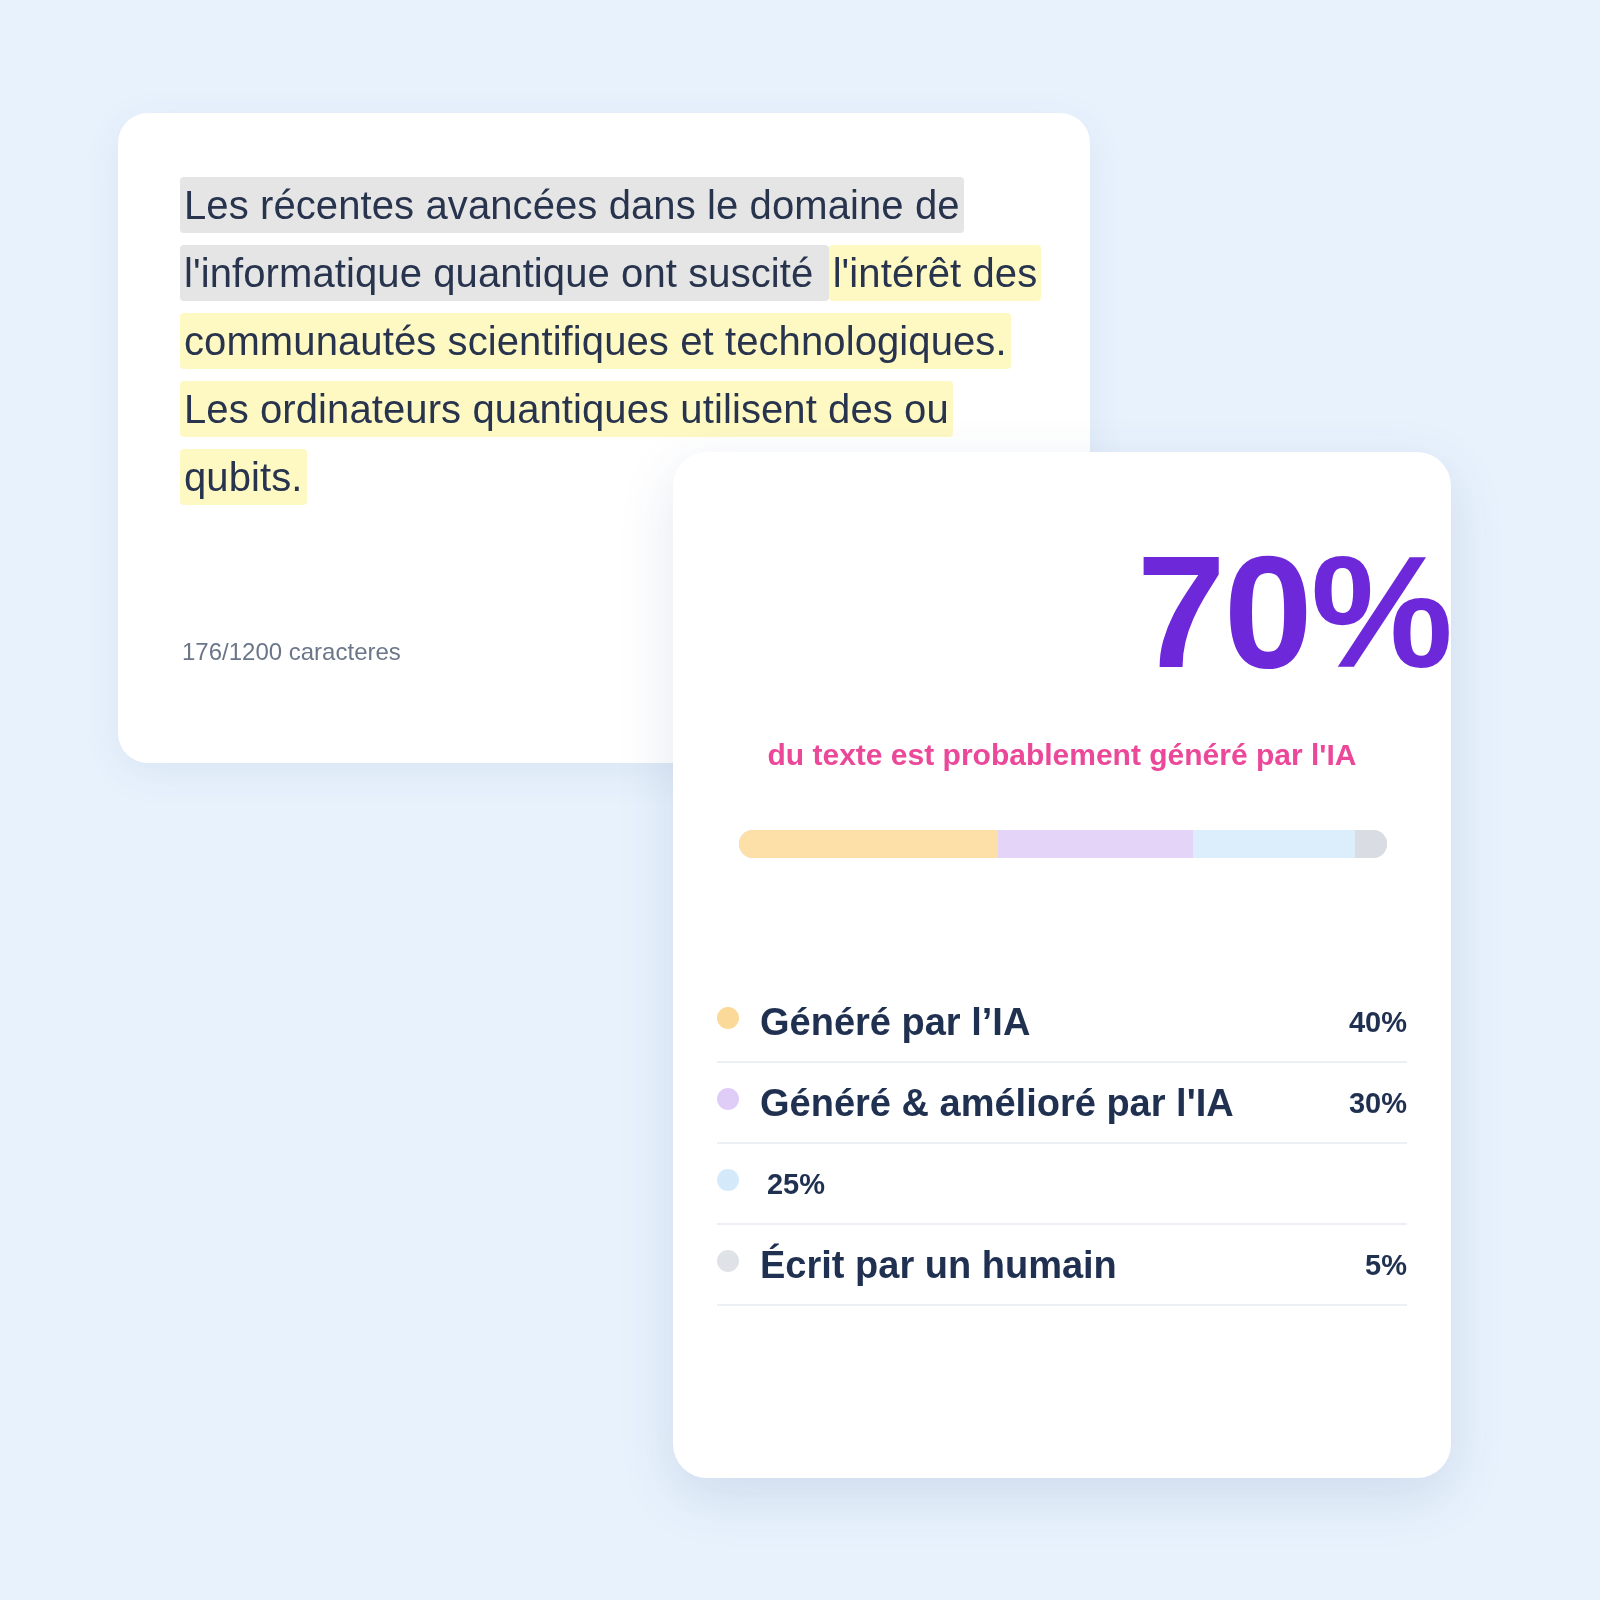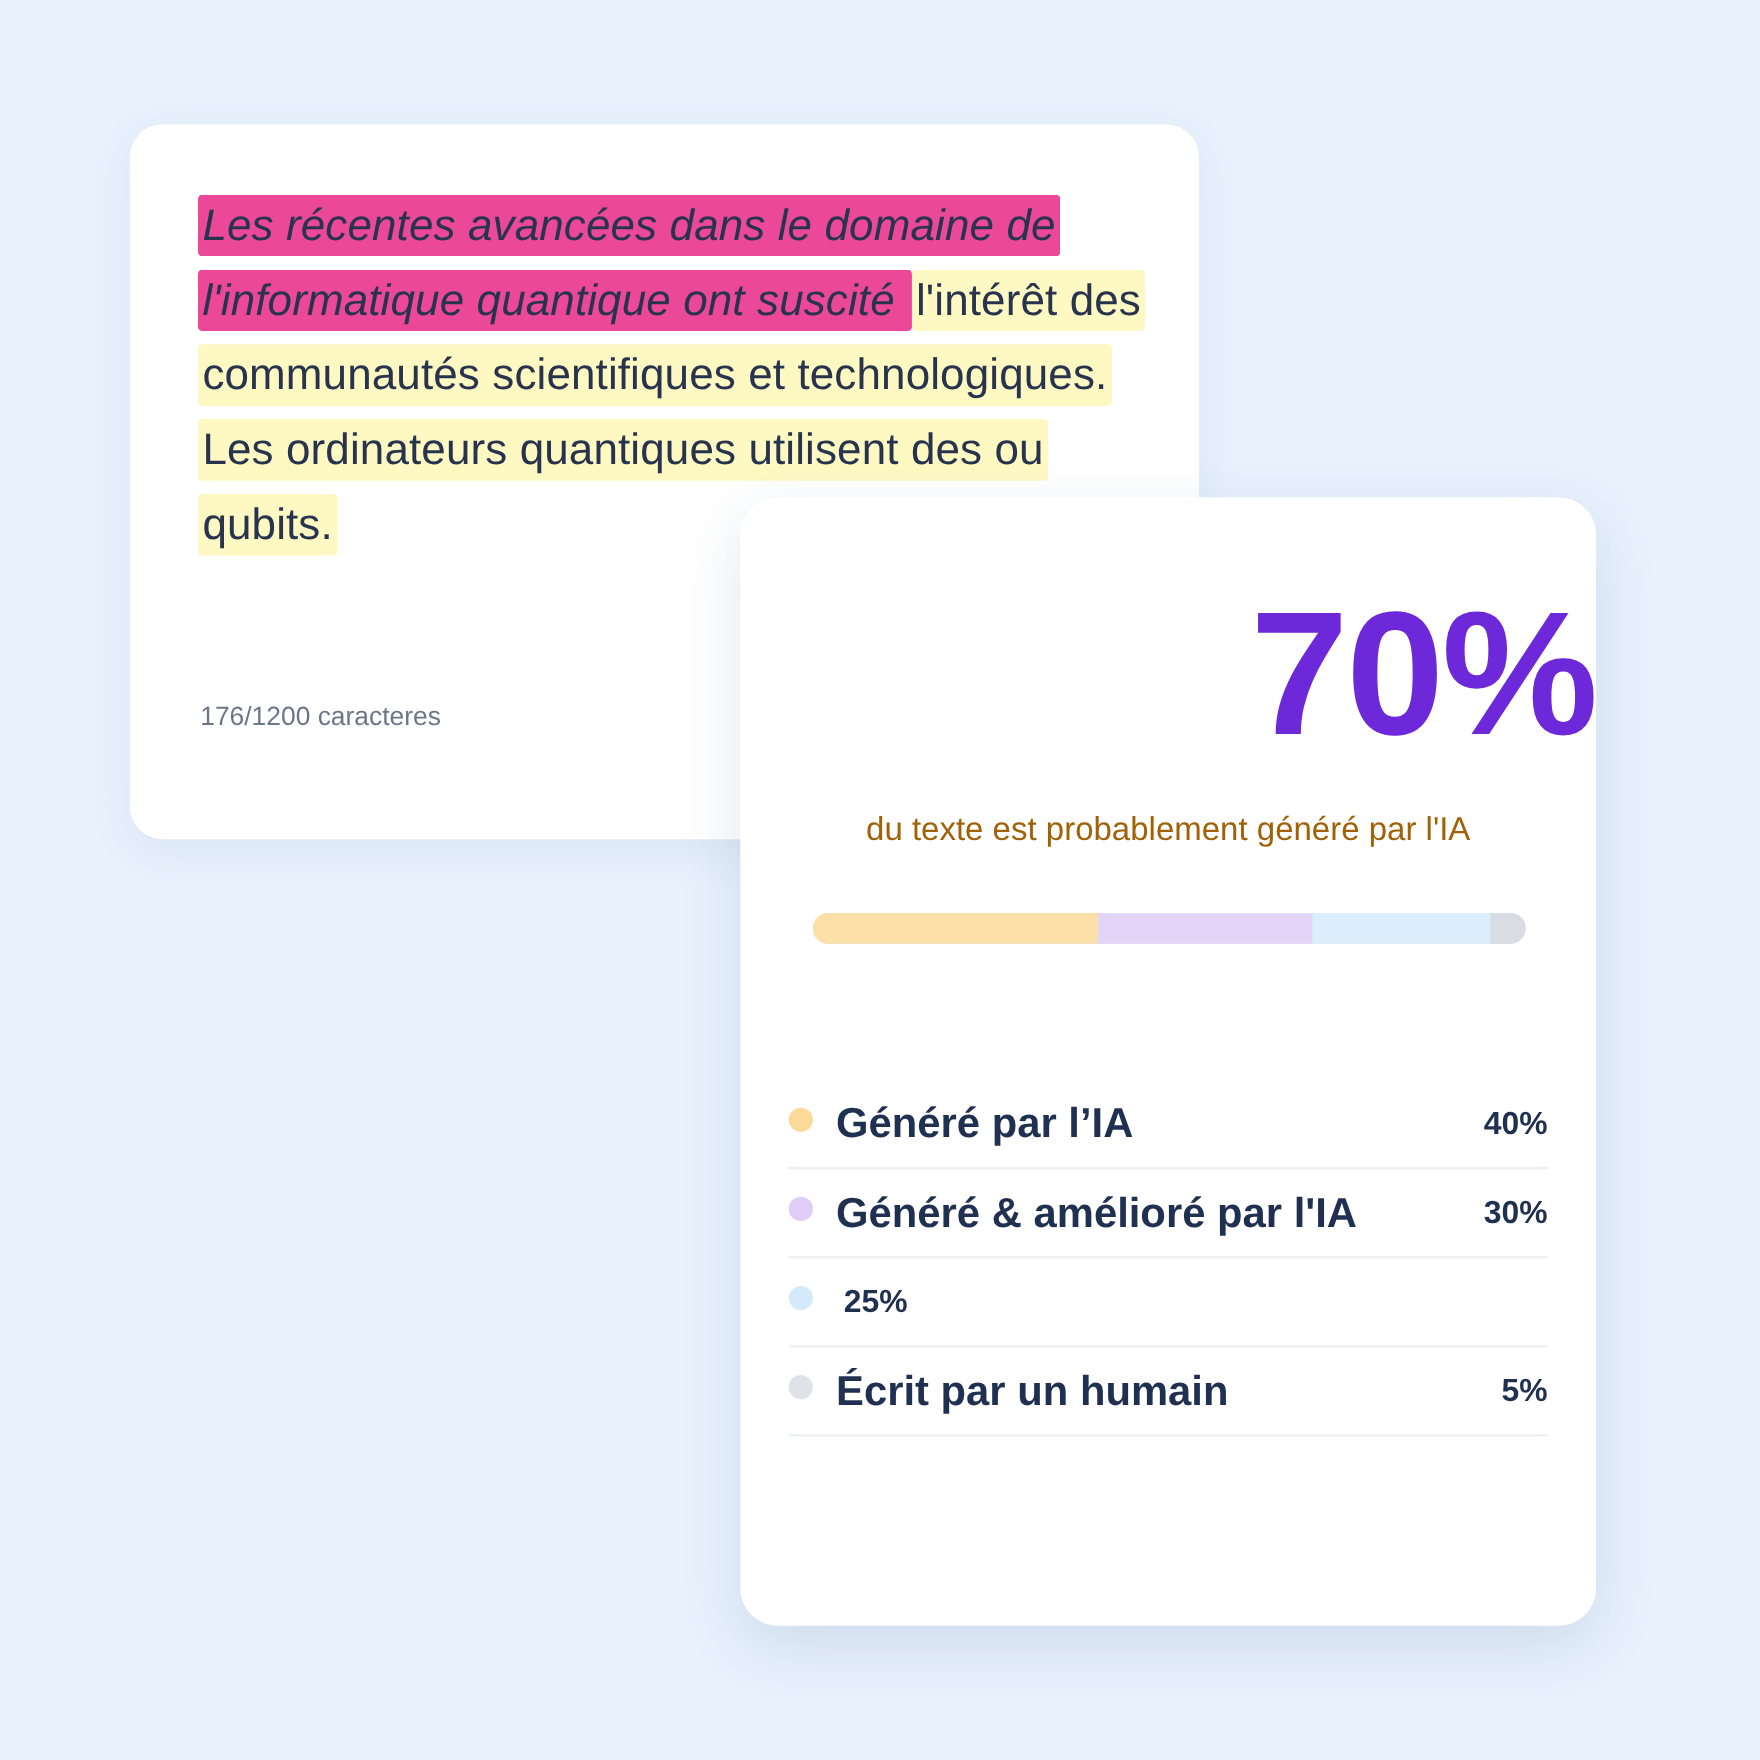--- a/index.html
+++ b/index.html
@@ -41,21 +41,21 @@
     line-height: 68px;
     color: #28344d;
     letter-spacing: 0.1px;
   }
   .text-body .seg {
     padding: 6px 4px;
     border-radius: 4px;
     box-decoration-break: clone;
     -webkit-box-decoration-break: clone;
   }
-  .seg-ai      { background: #ec4899; font-style: italic; }
+  .seg-ai      { background: #e5e5e5; }
   .seg-ai-imp  { background: #fef9c3; }
 
   .char-count {
     position: absolute;
     left: 64px;
     top: 525px;
     font-size: 24px;
     color: #6b7789;
   }
 
@@ -84,22 +84,22 @@
     line-height: 1;
   }
 
   .score-caption {
     position: absolute;
     left: 30px;
     right: 30px;
     top: 286px;
     text-align: center;
     font-size: 30px;
-    font-weight: normal;
-    color: #a16207;
+    font-weight: bold;
+    color: #ec4899;
   }
 
   
   .bar {
     position: absolute;
     left: 66px;
     top: 378px;
     width: 648px;
     height: 28px;
     border-radius: 14px;

